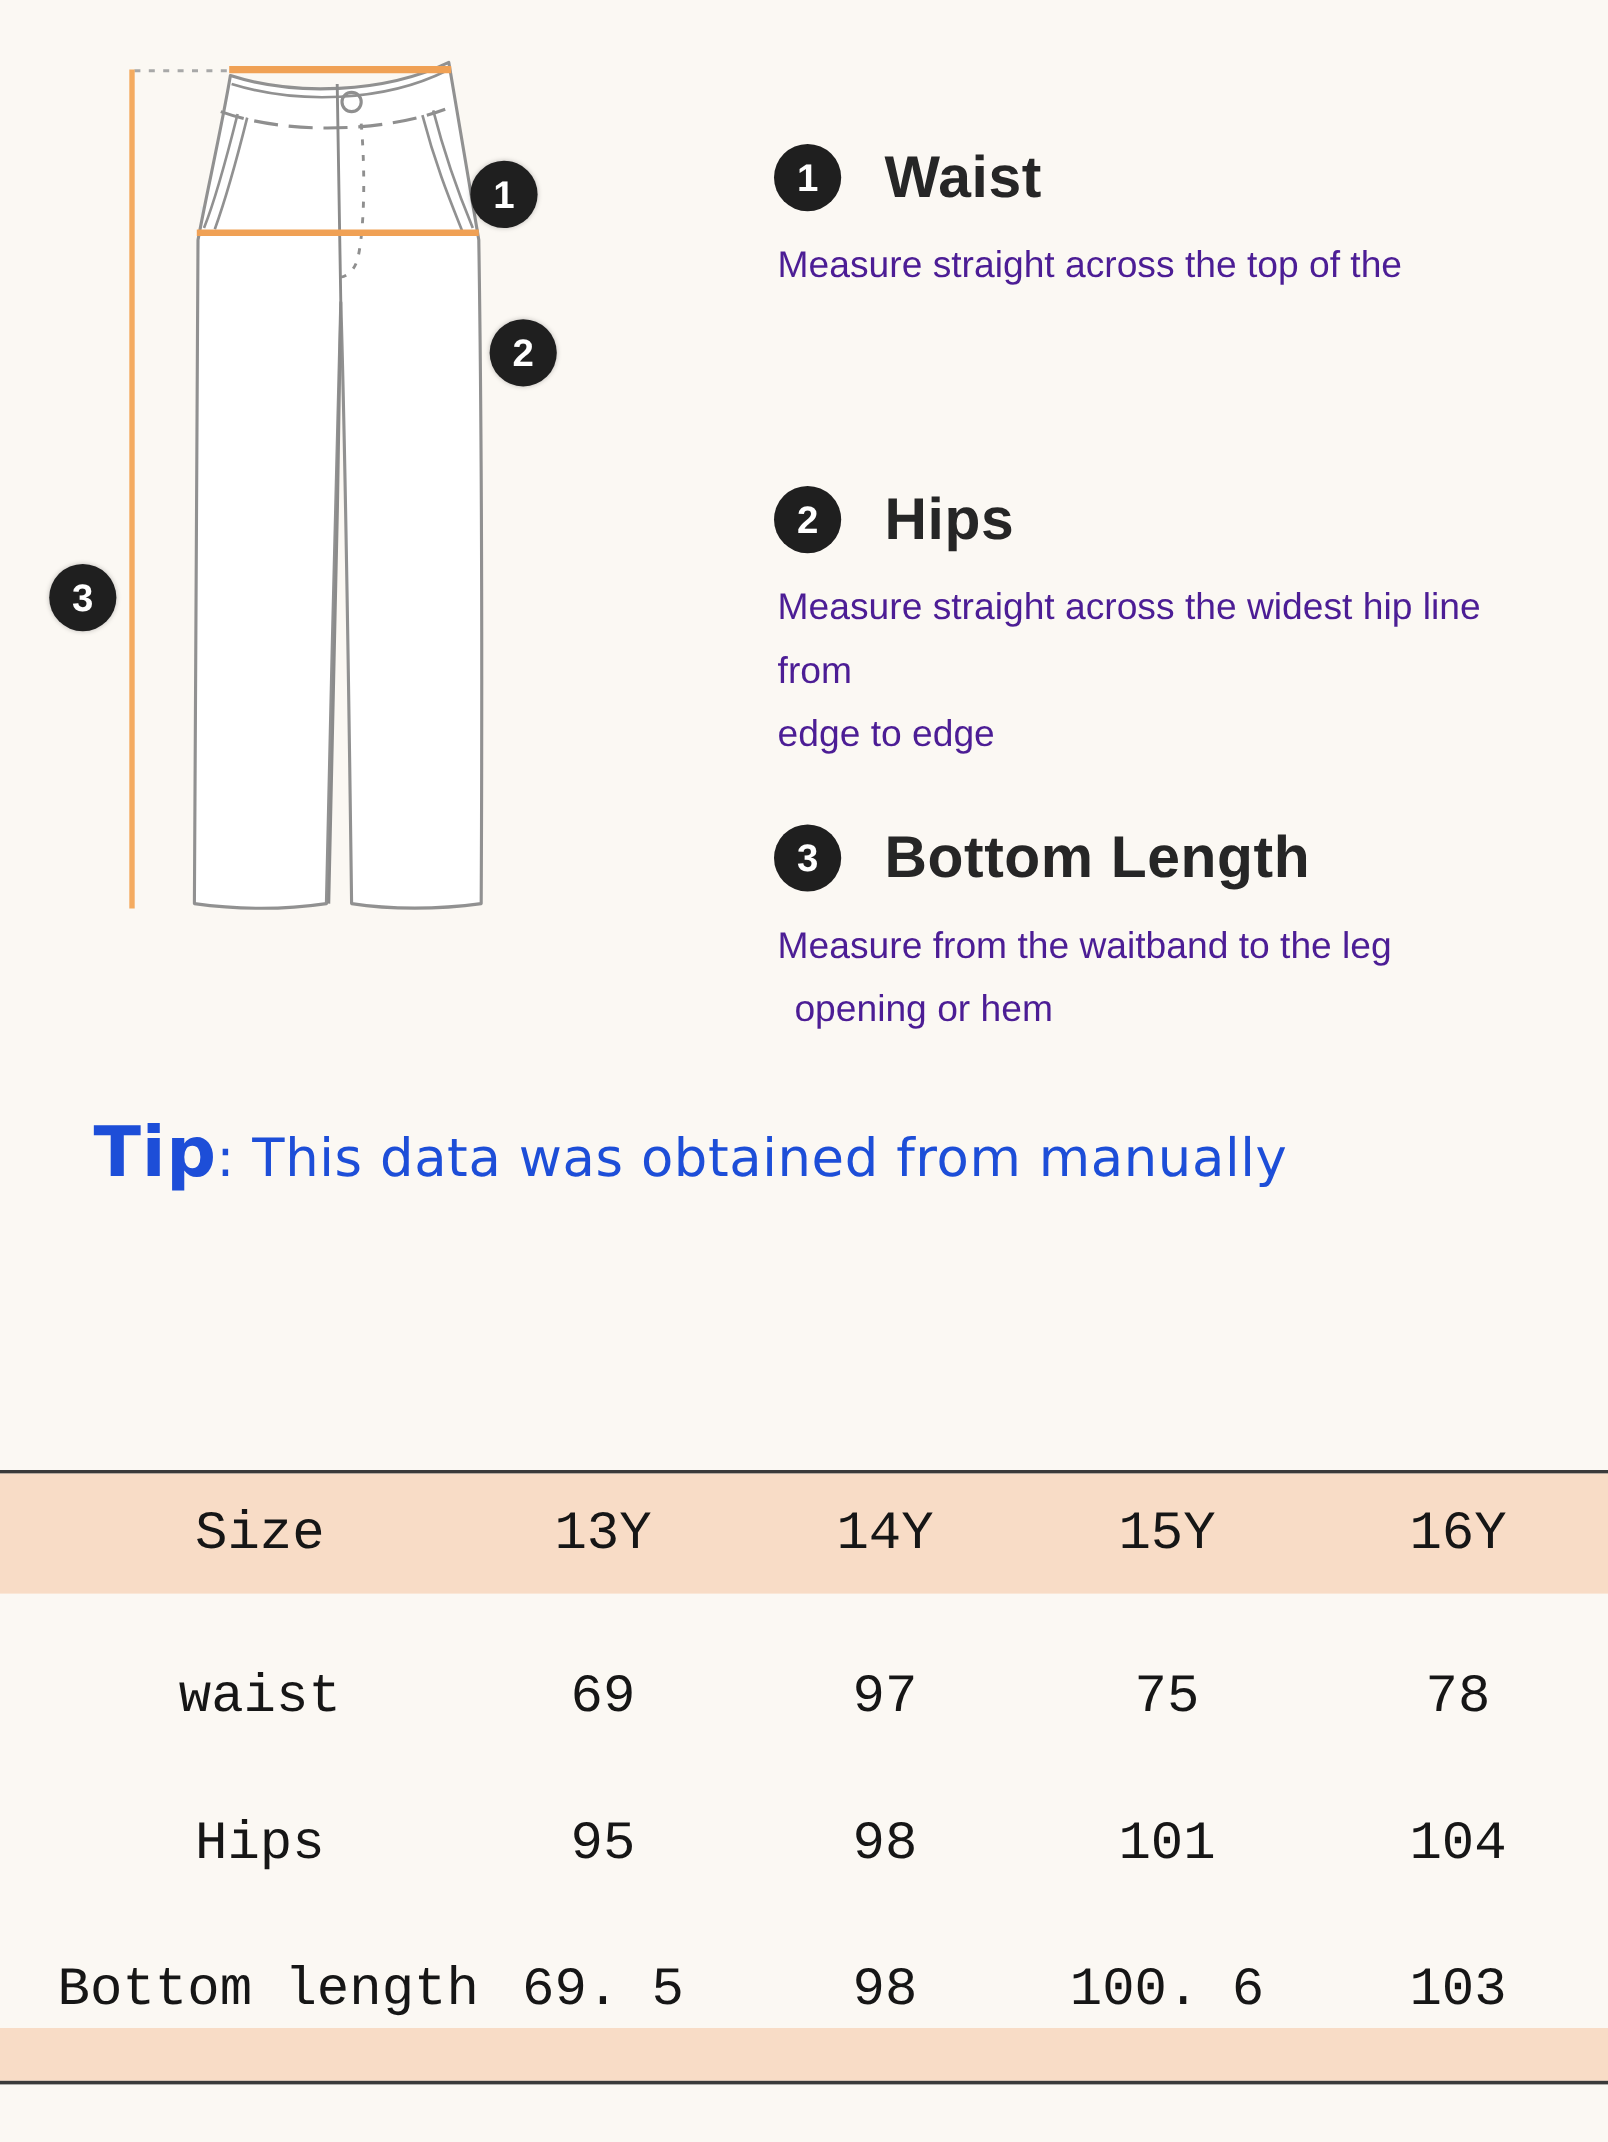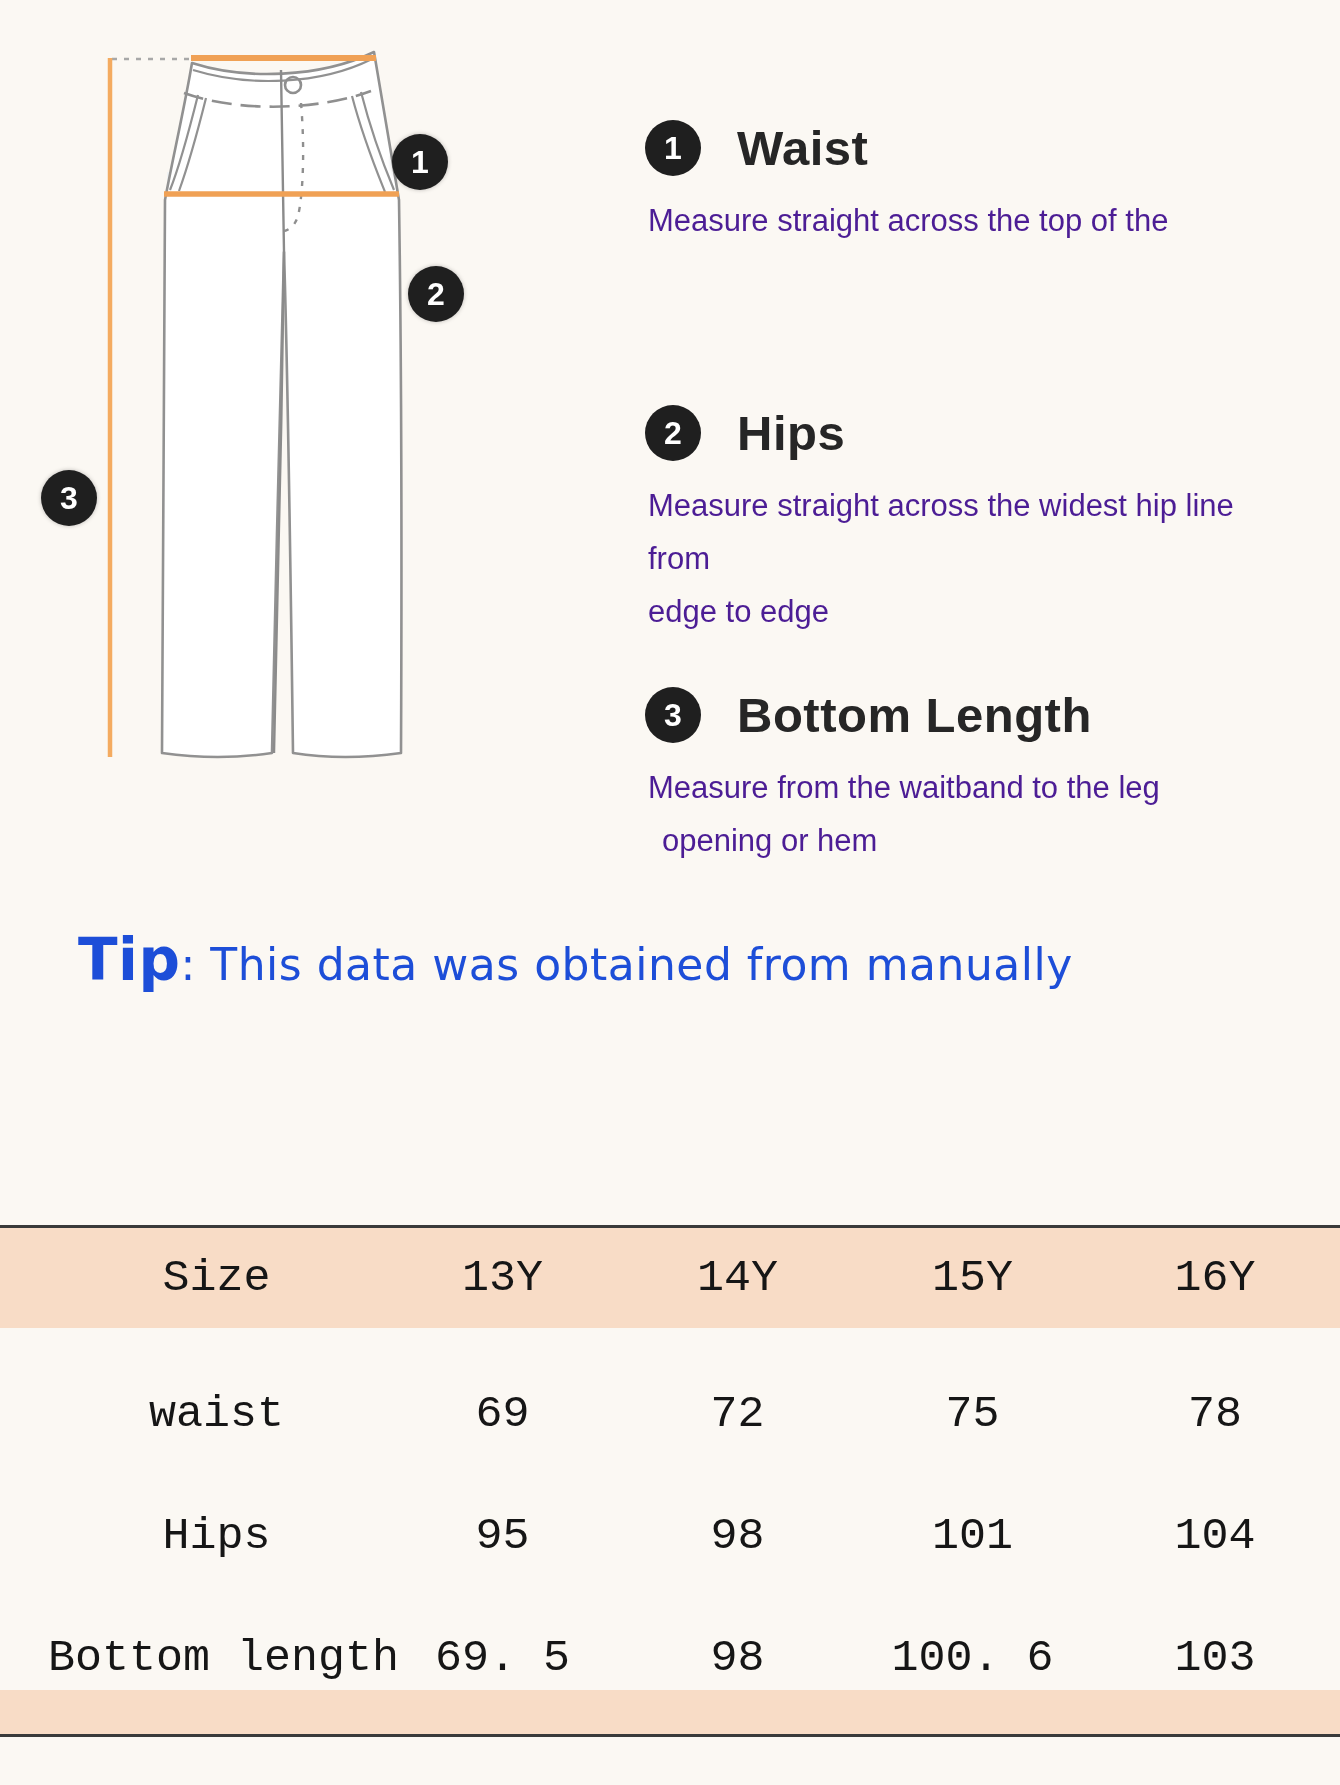--- a/index.html
+++ b/index.html
@@ -162,21 +162,21 @@
       <div class="tcell tcell-label">Size</div>
       <div class="tcell">13Y</div>
       <div class="tcell">14Y</div>
       <div class="tcell">15Y</div>
       <div class="tcell">16Y</div>
     </div>
 
     <div class="trow" id="row-waist">
       <div class="tcell tcell-label">waist</div>
       <div class="tcell">69</div>
-      <div class="tcell">72</div>
+      <div class="tcell">97</div>
       <div class="tcell">75</div>
       <div class="tcell">78</div>
     </div>
 
     <div class="trow" id="row-hips">
       <div class="tcell tcell-label">Hips</div>
       <div class="tcell">95</div>
       <div class="tcell">98</div>
       <div class="tcell">101</div>
       <div class="tcell">104</div>

